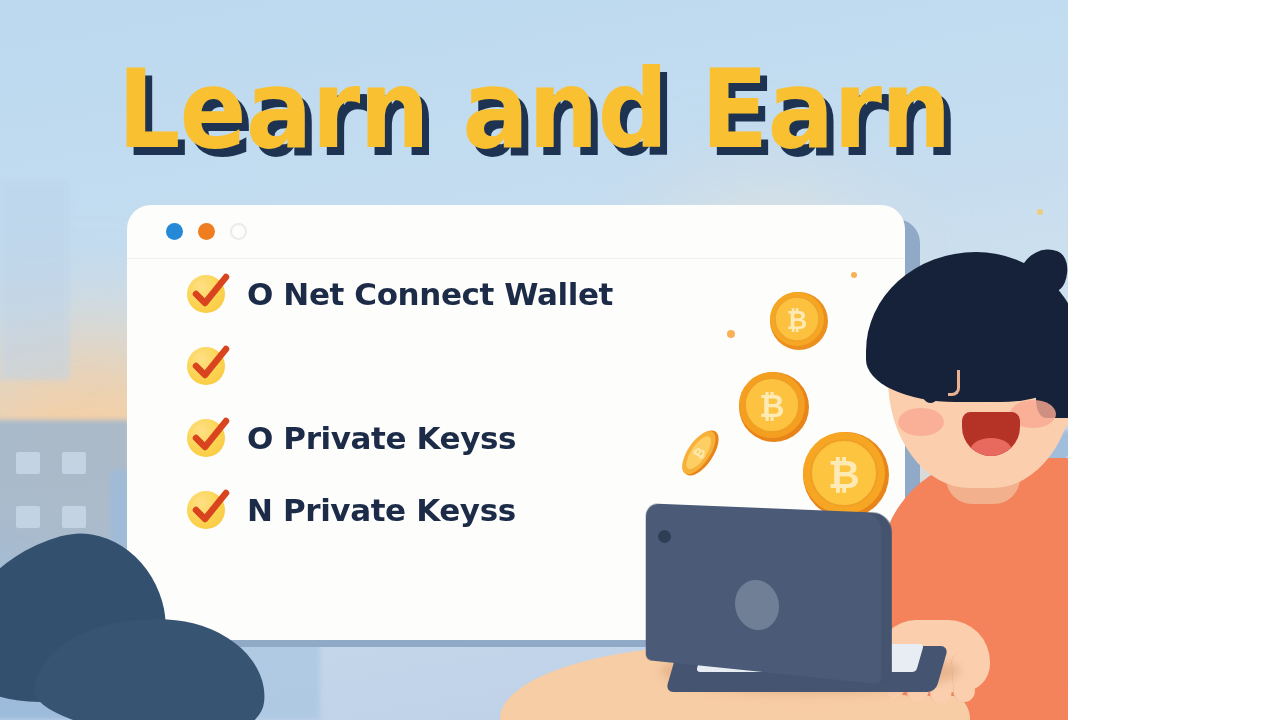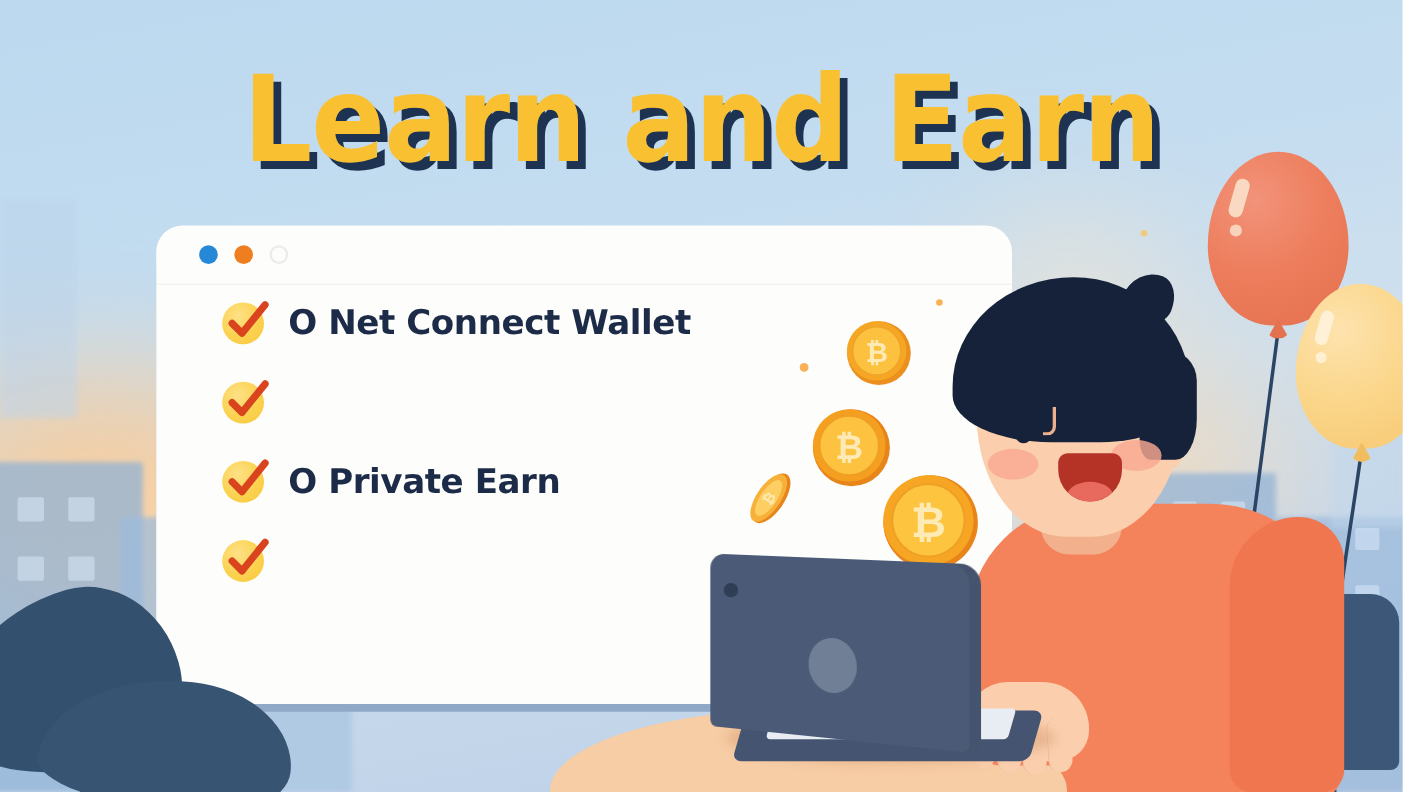--- a/index.html
+++ b/index.html
@@ -3,21 +3,21 @@
 <meta charset="utf-8">
 <style>
   * { box-sizing: border-box; margin: 0; padding: 0; }
   html, body {
     width: 1280px; height: 720px;
     overflow: hidden;
     font-family: "Liberation Sans", sans-serif;
   }
   #stage {
     position: relative;
-    width: 1275px; height: 720px;
+    width: 1068px; height: 720px;
     overflow: hidden;
     background: linear-gradient(170deg, #bcd9ef 0%, #c3dcf0 30%, #cfe0ee 55%, #b9cde6 100%);
   }
 
   
   .glow {
     position: absolute;
     border-radius: 50%;
     filter: blur(42px);
     pointer-events: none;
@@ -58,21 +58,21 @@
     transform: scaleY(1.1);
   }
 
   
   #card-shadow {
     position: absolute; left: 142px; top: 219px;
     width: 778px; height: 428px;
     background: #8fa9c6; border-radius: 24px;
   }
   #card {
-    position: absolute; left: 142px; top: 205px;
+    position: absolute; left: 127px; top: 205px;
     width: 778px; height: 435px;
     background: #fdfdfb; border-radius: 24px;
     overflow: hidden;
   }
   #titlebar {
     position: absolute; left: 0; top: 0; width: 100%; height: 54px;
     border-bottom: 1px solid #f0f0ee;
     display: flex; align-items: center; gap: 15px; padding-left: 39px;
   }
   .dot { width: 17px; height: 17px; border-radius: 50%; }
@@ -356,30 +356,31 @@
         </span>
       </div>
 
       <div class="row">
         <span class="badge">
           <span class="disc"></span>
           <svg viewBox="0 0 48 48">
               <path d="M11 26 L20 35 L41 9" fill="none" stroke="#d9441f" stroke-width="6.5" stroke-linecap="round" stroke-linejoin="round"></path>
             </svg>
         </span>
-        <span class="row-text">O Private Earn</span>
+        <span class="row-text">O Private Keyss</span>
       </div>
 
       <div class="row">
         <span class="badge">
           <span class="disc"></span>
           <svg viewBox="0 0 48 48">
               <path d="M11 26 L20 35 L41 9" fill="none" stroke="#d9441f" stroke-width="6.5" stroke-linecap="round" stroke-linejoin="round"></path>
             </svg>
         </span>
+        <span class="row-text">N Private Keyss</span>
       </div>
 
     </div>
   </div>
 
   <span class="sparkle" style="left:727px;  top:330px; width:8px;  height:8px;"></span>
   <span class="sparkle" style="left:851px;  top:272px; width:6px;  height:6px;"></span>
   <span class="sparkle" style="left:862px;  top:508px; width:6px;  height:6px;"></span>
   <span class="sparkle" style="left:1037px; top:209px; width:6px;  height:6px; background:#f7c86a;"></span>
 

